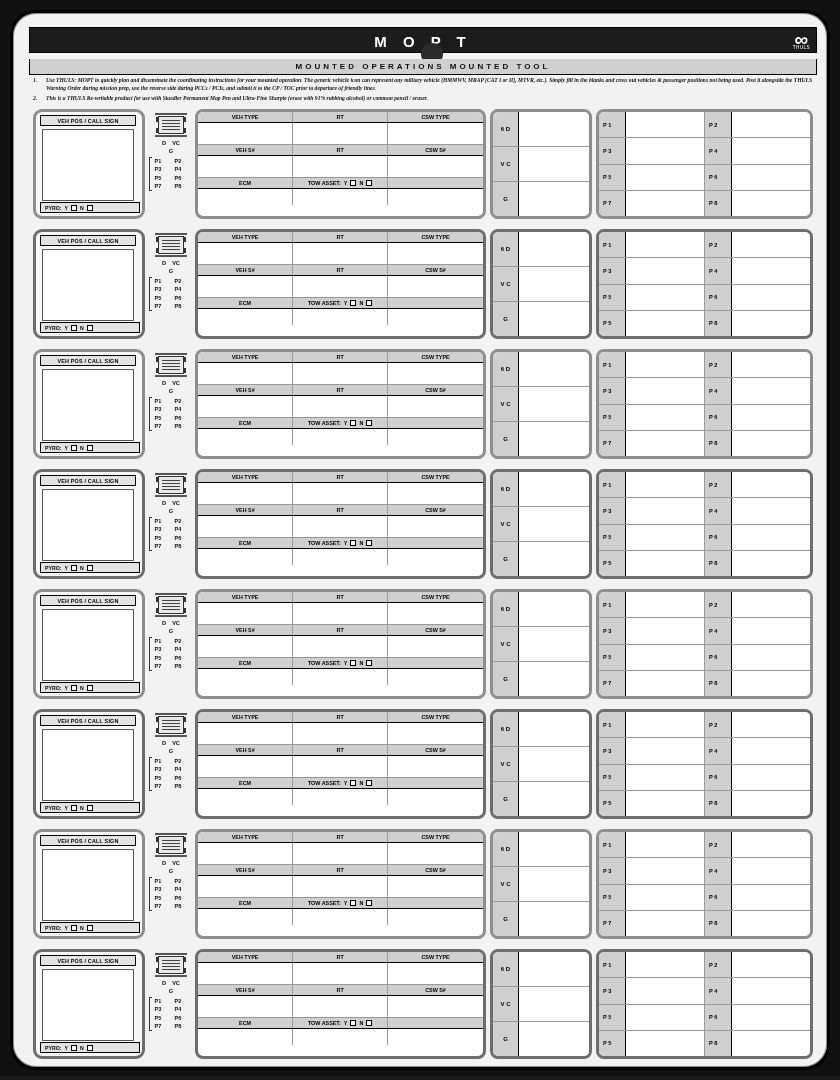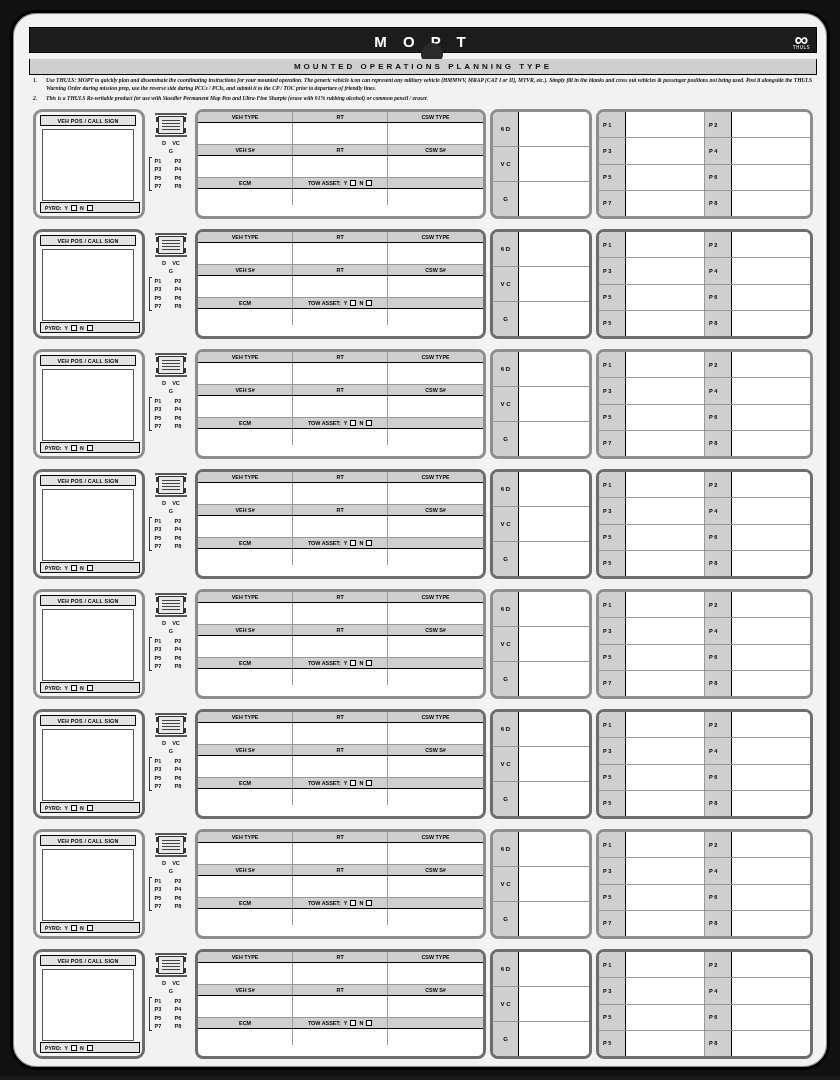--- a/index.html
+++ b/index.html
@@ -228,21 +228,21 @@
 
 <div id="page">
   <div class="sheet">
 
     <div class="hdr-band">
       <div class="hdr-title">M O P     T</div>
       <div class="hdr-logo">∞</div>
       <div class="hdr-logo-sub">THULS</div>
     </div>
     <div class="hdr-dot"></div>
-    <div class="hdr-sub">MOUNTED OPERATIONS        PLANNING TYPE</div>
+    <div class="hdr-sub">MOUNTED OPERATIONS        MOUNTED TOOL</div>
 
     <div class="notes">
       <div class="note">
         <div class="num">1.</div>
         <div class="txt">Use THULS: MOPT to quickly plan and disseminate the coordinating instructions for your mounted operation. The generic vehicle icon can represent any military vehicle (HMMWV, MRAP [CAT I or II], MTVR, etc.). Simply fill in the blanks and cross out vehicles &amp; passenger positions not being used. Post it alongside the THULS Warning Order during mission prep, use the reverse side during PCCs / PCIs, and submit it to the CP / TOC prior to departure of friendly lines.</div>
       </div>
       <div class="note">
         <div class="num">2.</div>
         <div class="txt">This is a THULS Re-writable product for use with Staedler Permanent Map Pen and Ultra-Fine Sharpie (erase with 91% rubbing alcohol) or common pencil / eraser.</div>
       </div>

